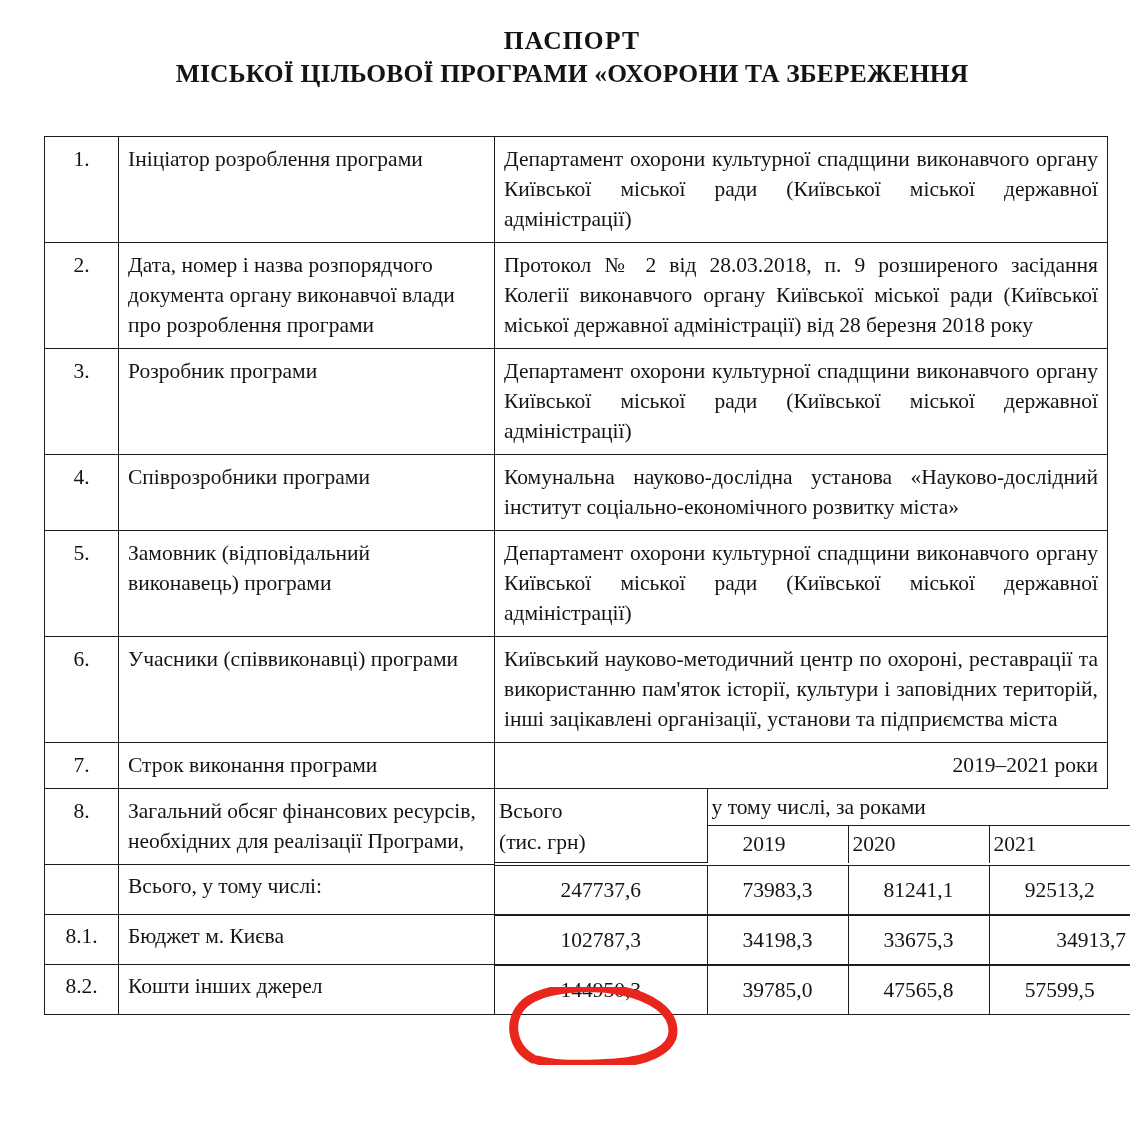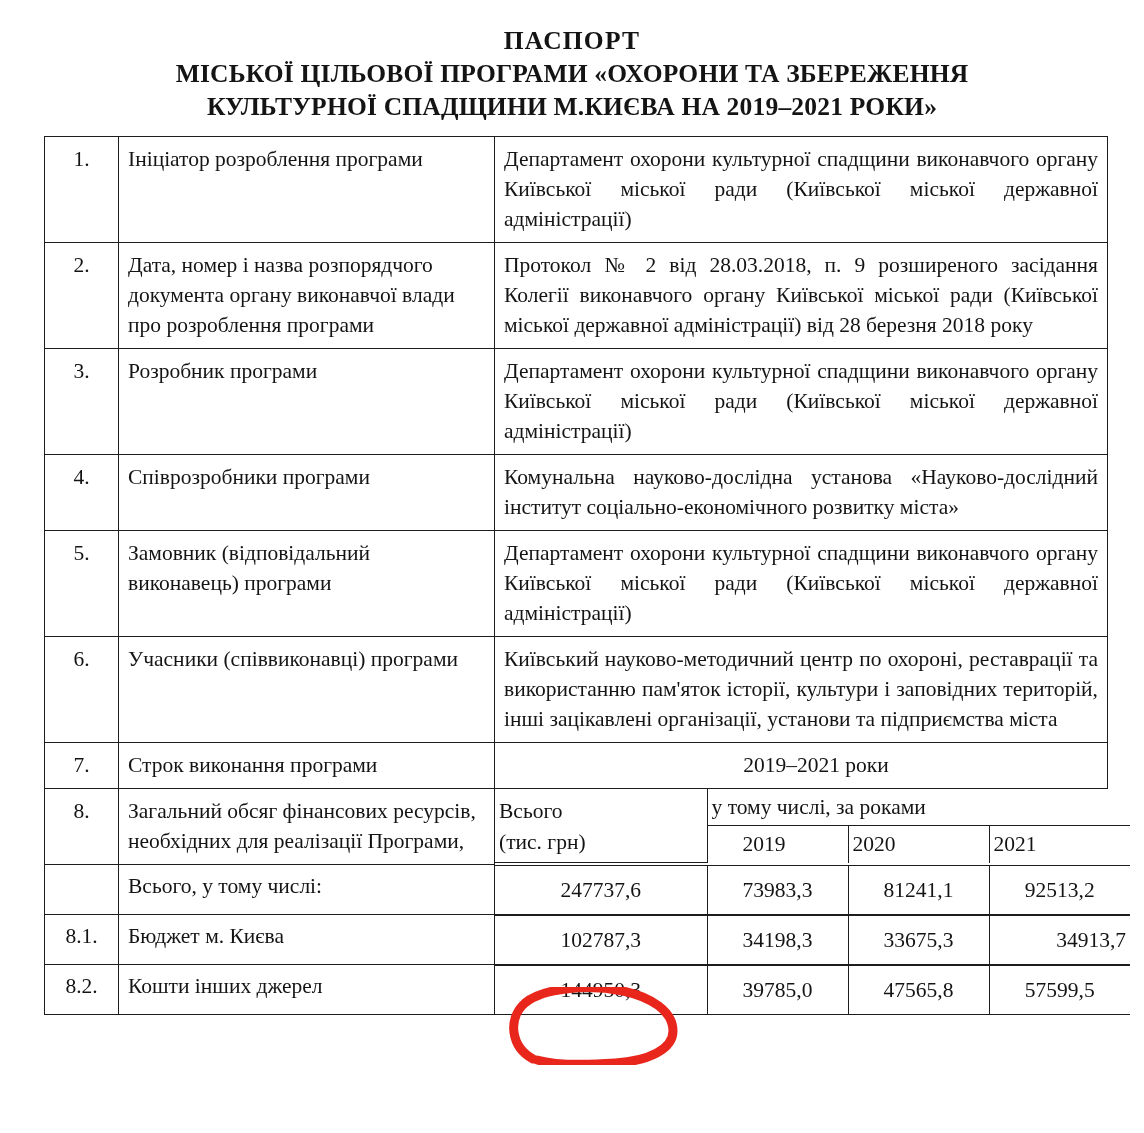--- a/index.html
+++ b/index.html
@@ -55,21 +55,21 @@
   .col-value { }
 
   td.num {
     text-align: center;
     vertical-align: top;
     padding-left: 2px;
     padding-right: 2px;
   }
   td.label  { text-align: left; }
   td.value  { text-align: justify; text-justify: inter-word; }
-  td.value.plain { text-align: center; padding-left: 39px; }
+  td.value.plain { text-align: right; padding-left: 39px; }
 
   
   td.fin-host {
     padding: 0;
     border: none;
   }
 
   .fin-table {
     width: 100%;
     border-collapse: collapse;
@@ -110,21 +110,20 @@
     pointer-events: none;
     z-index: 5;
   }
 </style>
 </head>
 <body>
 
 <div class="title-block">
   <div class="title-line l1">ПАСПОРТ</div>
   <div class="title-line">МІСЬКОЇ ЦІЛЬОВОЇ ПРОГРАМИ «ОХОРОНИ ТА ЗБЕРЕЖЕННЯ</div>
-  <div class="title-line">КУЛЬТУРНОЇ СПАДЩИНИ М.КИЄВА НА 2019–2021 РОКИ»</div>
 </div>
 
 <table class="passport-table">
   <colgroup>
     <col class="col-num">
     <col class="col-label">
     <col class="col-value">
   </colgroup>
   <tbody>
     <tr>

